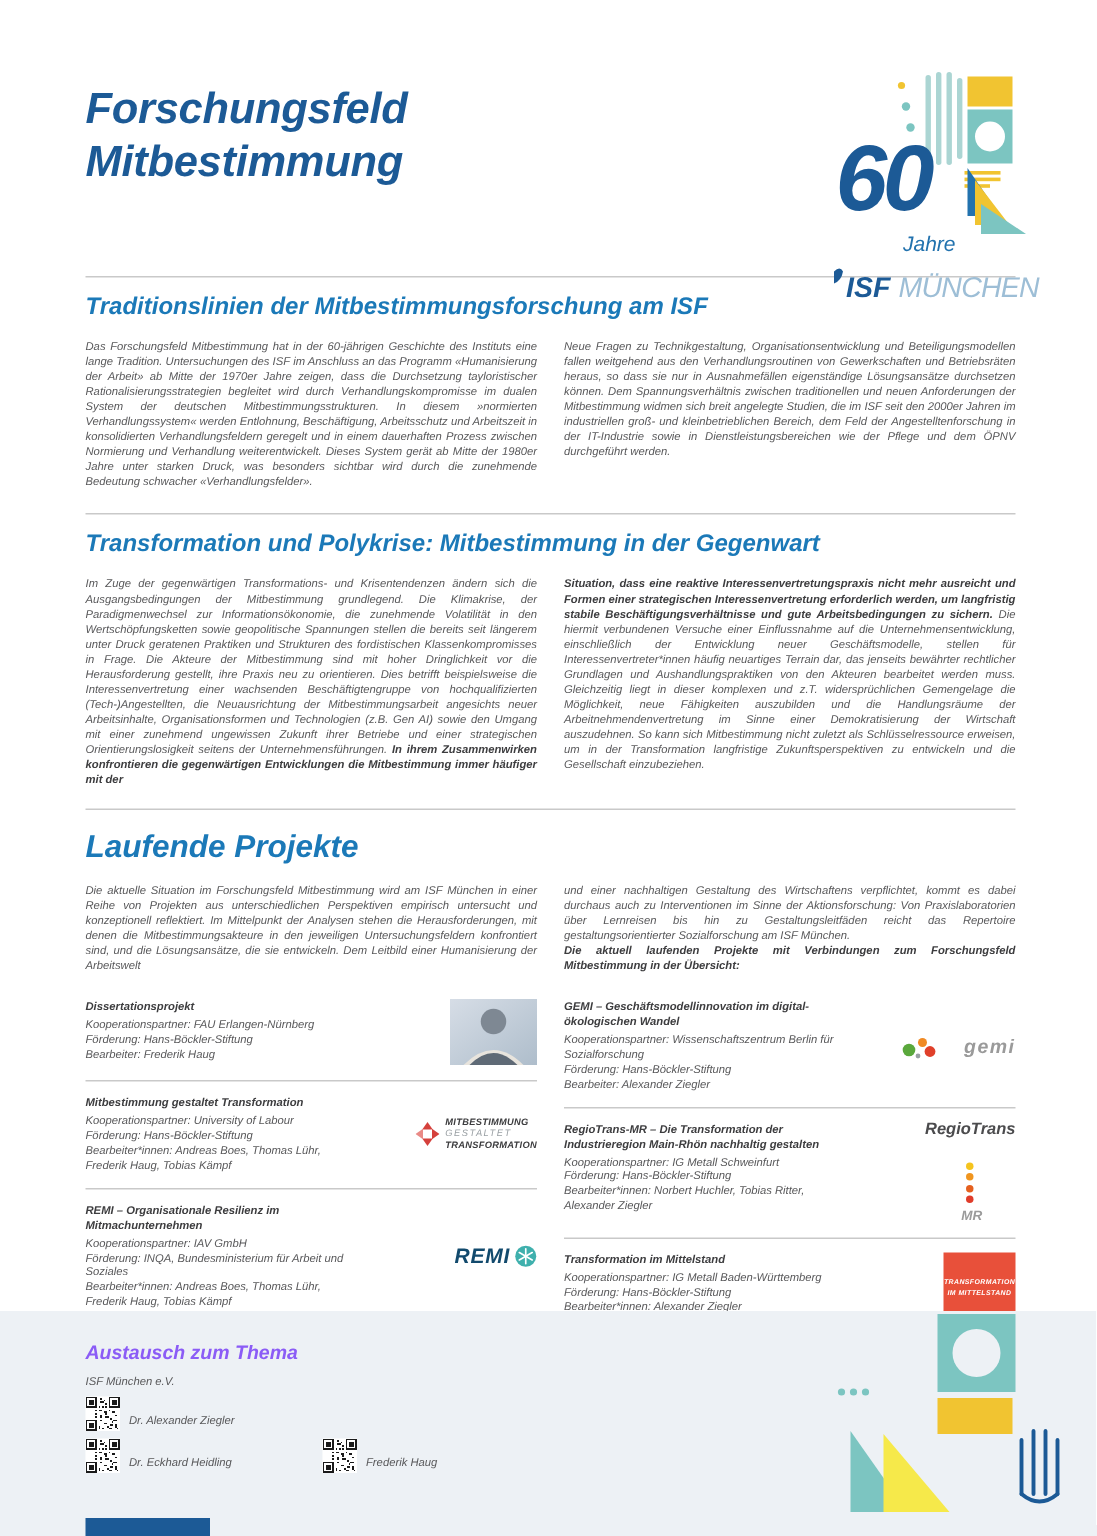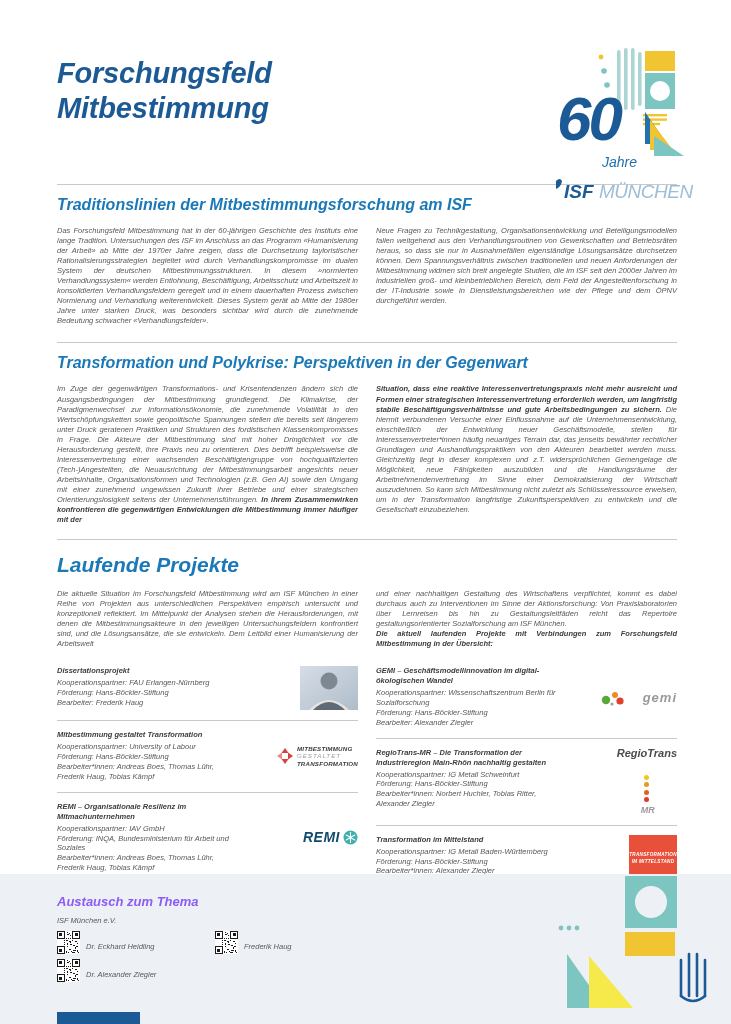--- a/index.html
+++ b/index.html
@@ -155,21 +155,21 @@
   </div>
 
   <hr class="rule rule1">
   <h2 class="sec">Traditionslinien der Mitbestimmungsforschung am ISF</h2>
   <div class="cols">
     <p class="col">Das Forschungsfeld Mitbestimmung hat in der 60-jährigen Geschichte des Instituts eine lange Tradition. Untersuchungen des ISF im Anschluss an das Programm «Humanisierung der Arbeit» ab Mitte der 1970er Jahre zeigen, dass die Durchsetzung tayloristischer Rationalisierungsstrategien begleitet wird durch Verhandlungskompromisse im dualen System der deutschen Mitbestimmungsstrukturen. In diesem »normierten Verhandlungssystem« werden Entlohnung, Beschäftigung, Arbeitsschutz und Arbeitszeit in konsolidierten Verhandlungsfeldern geregelt und in einem dauerhaften Prozess zwischen Normierung und Verhandlung weiterentwickelt. Dieses System gerät ab Mitte der 1980er Jahre unter starken Druck, was besonders sichtbar wird durch die zunehmende Bedeutung schwacher «Verhandlungsfelder».</p>
     <p class="col">Neue Fragen zu Technikgestaltung, Organisationsentwicklung und Beteiligungsmodellen fallen weitgehend aus den Verhandlungsroutinen von Gewerkschaften und Betriebsräten heraus, so dass sie nur in Ausnahmefällen eigenständige Lösungsansätze durchsetzen können. Dem Spannungsverhältnis zwischen traditionellen und neuen Anforderungen der Mitbestimmung widmen sich breit angelegte Studien, die im ISF seit den 2000er Jahren im industriellen groß- und kleinbetrieblichen Bereich, dem Feld der Angestelltenforschung in der IT-Industrie sowie in Dienstleistungsbereichen wie der Pflege und dem ÖPNV durchgeführt werden.</p>
   </div>
 
   <hr class="rule rule2">
-  <h2 class="sec">Transformation und Polykrise: Perspektiven in der Gegenwart</h2>
+  <h2 class="sec">Transformation und Polykrise: Mitbestimmung in der Gegenwart</h2>
   <div class="cols">
     <p class="col"><span>Im Zuge der gegenwärtigen Transformations- und Krisentendenzen ändern sich die Ausgangsbedingungen der Mitbestimmung grundlegend. Die Klimakrise, der Paradigmenwechsel zur Informationsökonomie, die zunehmende Volatilität in den Wertschöpfungsketten sowie geopolitische Spannungen stellen die bereits seit längerem unter Druck geratenen Praktiken und Strukturen des fordistischen Klassenkompromisses in Frage. Die Akteure der Mitbestimmung sind mit hoher Dringlichkeit vor die Herausforderung gestellt, ihre Praxis neu zu orientieren. Dies betrifft beispielsweise die Interessenvertretung einer wachsenden Beschäftigtengruppe von hochqualifizierten (Tech-)Angestellten, die Neuausrichtung der Mitbestimmungsarbeit angesichts neuer Arbeitsinhalte, Organisationsformen und Technologien (z.B. Gen AI) sowie den Umgang mit einer zunehmend ungewissen Zukunft ihrer Betriebe und einer strategischen Orientierungslosigkeit seitens der Unternehmensführungen.</span>
       <strong>In ihrem Zusammenwirken konfrontieren die gegenwärtigen Entwicklungen die Mitbestimmung immer häufiger mit der</strong></p>
     <p class="col"><strong>Situation, dass eine reaktive Interessenvertretungspraxis nicht mehr ausreicht und Formen einer strategischen Interessenvertretung erforderlich werden, um langfristig stabile Beschäftigungsverhältnisse und gute Arbeitsbedingungen zu sichern.</strong>
       <span>Die hiermit verbundenen Versuche einer Einflussnahme auf die Unternehmensentwicklung, einschließlich der Entwicklung neuer Geschäftsmodelle, stellen für Interessenvertreter*innen häufig neuartiges Terrain dar, das jenseits bewährter rechtlicher Grundlagen und Aushandlungspraktiken von den Akteuren bearbeitet werden muss. Gleichzeitig liegt in dieser komplexen und z.T. widersprüchlichen Gemengelage die Möglichkeit, neue Fähigkeiten auszubilden und die Handlungsräume der Arbeitnehmendenvertretung im Sinne einer Demokratisierung der Wirtschaft auszudehnen. So kann sich Mitbestimmung nicht zuletzt als Schlüsselressource erweisen, um in der Transformation langfristige Zukunftsperspektiven zu entwickeln und die Gesellschaft einzubeziehen.</span></p>
   </div>
 
   <hr class="rule rule3">
   <h2 class="sec big">Laufende Projekte</h2>
   <div class="cols">
@@ -340,35 +340,35 @@
   <div class="footer">
     <div class="f-head">Austausch zum Thema</div>
     <div class="f-org">ISF München e.V.</div>
 
     <div class="qr-rows">
       <div class="qr-row">
         <div class="qr-item">
           <svg>
               <use href="#qr"></use>
             </svg>
-          <span class="qr-label">Dr. Eckhard Heidling</span>
-        </div>
-        <div class="qr-item">
-          <svg>
-              <use href="#qr"></use>
-            </svg>
-          <span class="qr-label">Frederik Haug</span>
+          <span class="qr-label">Dr. Alexander Ziegler</span>
         </div>
       </div>
       <div class="qr-row">
         <div class="qr-item">
           <svg>
               <use href="#qr"></use>
             </svg>
-          <span class="qr-label">Dr. Alexander Ziegler</span>
+          <span class="qr-label">Dr. Eckhard Heidling</span>
+        </div>
+        <div class="qr-item">
+          <svg>
+              <use href="#qr"></use>
+            </svg>
+          <span class="qr-label">Frederik Haug</span>
         </div>
       </div>
     </div>
 
     <div class="deco">
       <svg viewBox="0 0 170 150" width="170" height="150">
         <rect x="78" y="2" width="52" height="52" fill="#7cc5c1"></rect>
         <circle cx="104" cy="28" r="16" fill="#edf1f5"></circle>
         <circle cx="14" cy="54" r="2.4" fill="#7cc5c1"></circle>
         <circle cx="22" cy="54" r="2.4" fill="#7cc5c1"></circle>

